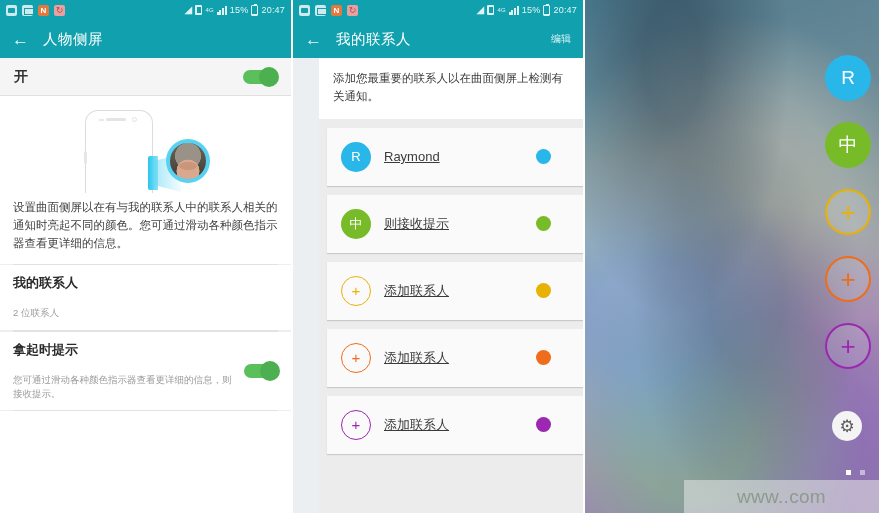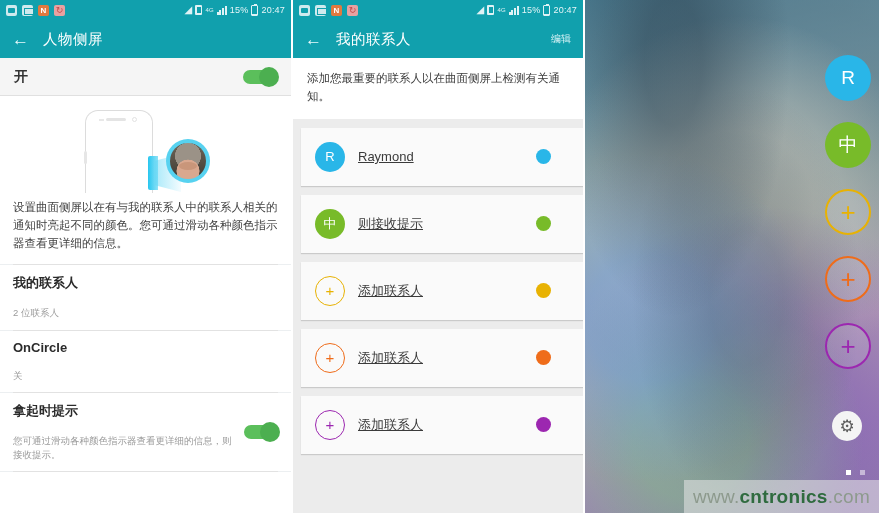--- a/index.html
+++ b/index.html
@@ -182,21 +182,21 @@
     position: relative; margin-left: 8px; flex: none;
   }
   .li-switch::after {
     content: ""; position: absolute; right: -2px; top: -3px;
     width: 20px; height: 20px; border-radius: 50%; background: #4caf50;
   }
   .filler { background: #ffffff; flex: 1; }
   .panel-body { display: flex; flex-direction: column; height: 455px; }
 
   
-  .p2-body { background: #ececec; height: 455px; position: relative; }
+  .p2-body { background: #ececec; height: 455px; position: relative; margin-left: 26px; }
   .p2-desc {
     background: #ffffff; padding: 11px 14px 13px 14px;
     font-size: 11.5px; line-height: 1.6; color: #3d3d3d;
   }
   .card-list { padding: 9px 0 0 0; }
   .card {
     position: relative; height: 58px; margin: 0 0 9px 8px;
     background: #fafafa; display: flex; align-items: center;
     box-shadow: 0 1px 1px rgba(0,0,0,.14);
   }
@@ -328,26 +328,20 @@
       <div class="sep"></div>
 
       <div class="list-item">
         <div class="li-texts">
           <div class="li-title">我的联系人</div>
           <div class="li-sub">2 位联系人</div>
         </div>
       </div>
       <div class="sep"></div>
 
-      <div class="list-item">
-        <div class="li-texts">
-          <div class="li-title">OnCircle</div>
-          <div class="li-sub">关</div>
-        </div>
-      </div>
       <div class="sep"></div>
 
       <div class="list-item">
         <div class="li-texts">
           <div class="li-title">拿起时提示</div>
           <div class="li-sub">您可通过滑动各种颜色指示器查看更详细的信息，则接收提示。</div>
         </div>
         <span class="li-switch"></span>
       </div>
       <div class="sep"></div>
@@ -429,18 +423,17 @@
       </div>
     <div class="edge-settings-wrap" style="position:absolute;right:17px;top:405px;">
       <div class="edge-settings">⚙</div>
     </div>
     <div class="page-dots">
       <i></i>
       <i class="dim"></i>
     </div>
     <div class="watermark">
       <span class="wm-a">www.</span>
-        <span class="wm-b">cntronics</span>
         <span class="wm-a">.com</span>
     </div>
   </div>
 
 </div>
 
 </body></html>

